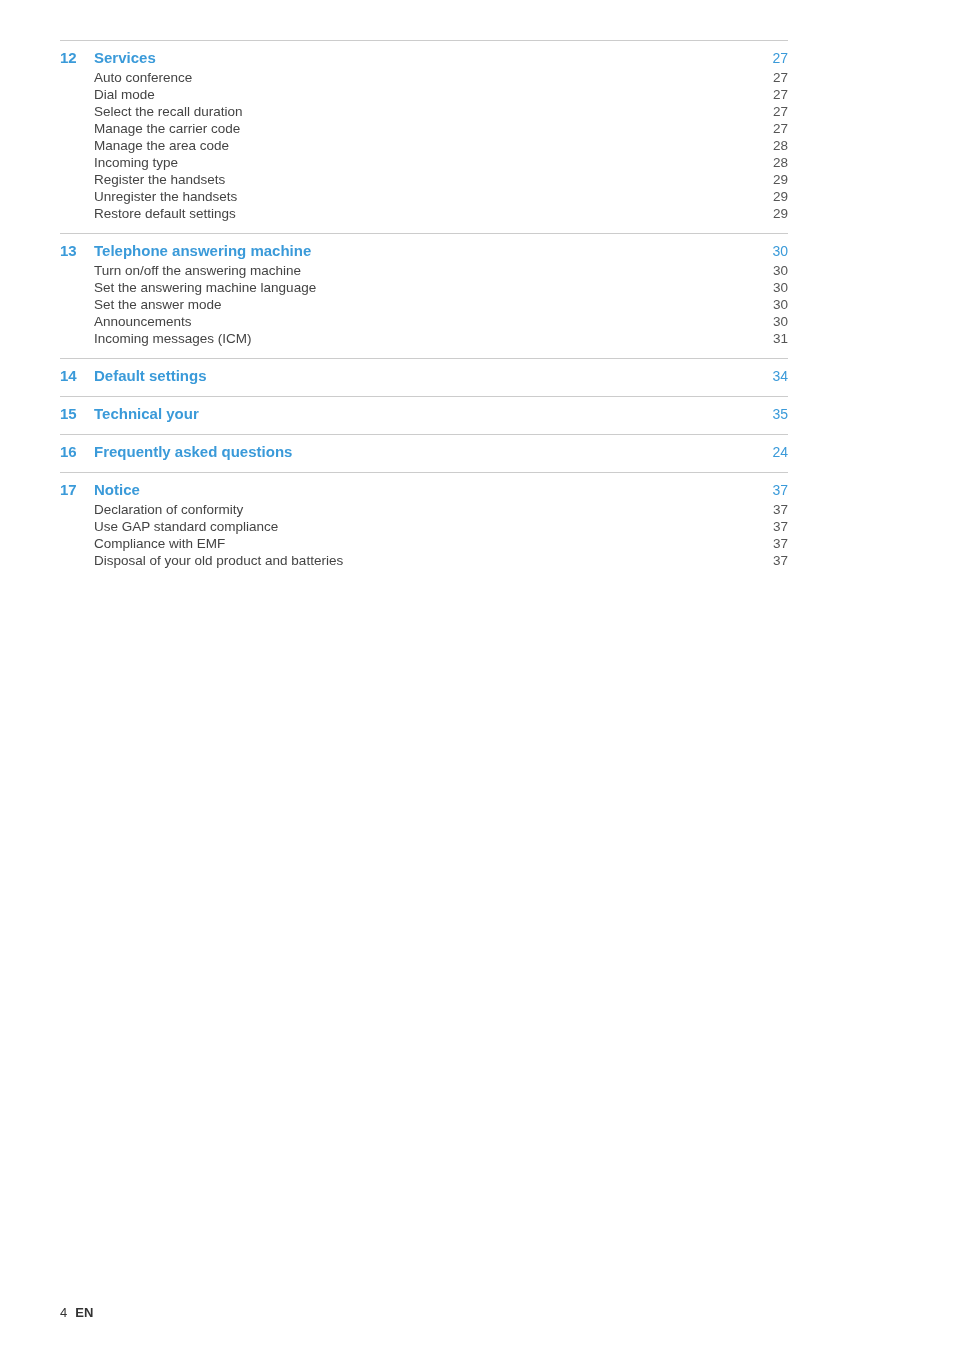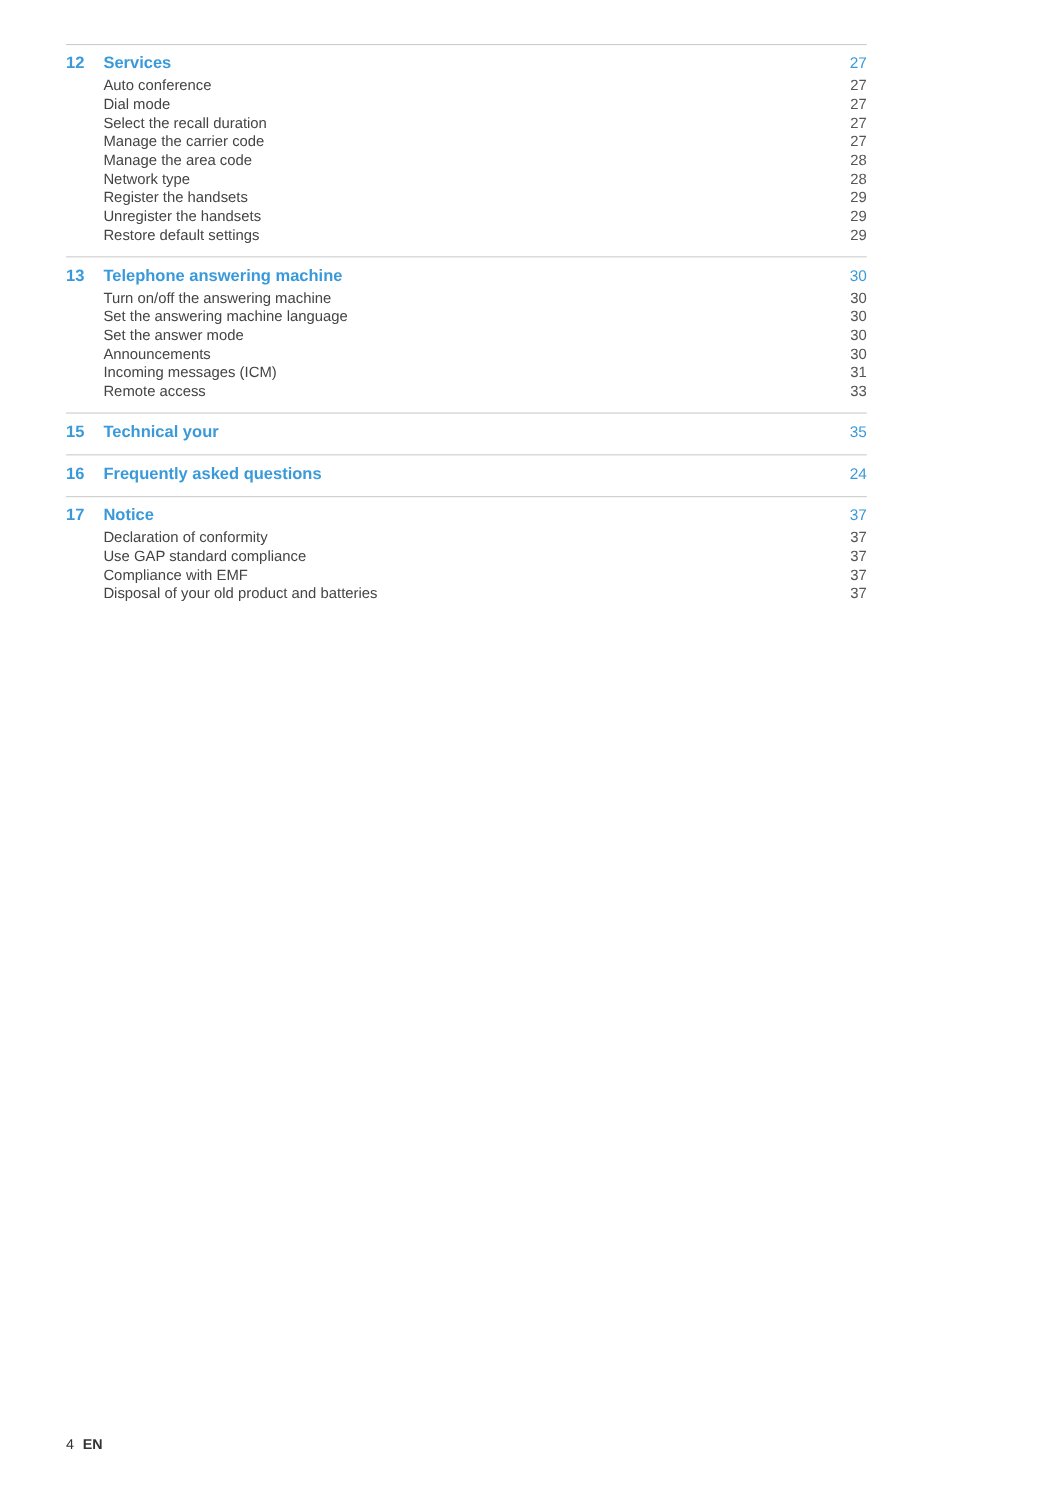--- a/index.html
+++ b/index.html
@@ -133,21 +133,21 @@
           </div>
           <div class="sub-item">
             <span class="sub-item-label">Manage the carrier code</span>
             <span class="sub-item-page">27</span>
           </div>
           <div class="sub-item">
             <span class="sub-item-label">Manage the area code</span>
             <span class="sub-item-page">28</span>
           </div>
           <div class="sub-item">
-            <span class="sub-item-label">Network type</span>
+            <span class="sub-item-label">Incoming type</span>
             <span class="sub-item-page">28</span>
           </div>
           <div class="sub-item">
             <span class="sub-item-label">Register the handsets</span>
             <span class="sub-item-page">29</span>
           </div>
           <div class="sub-item">
             <span class="sub-item-label">Unregister the handsets</span>
             <span class="sub-item-page">29</span>
           </div>
@@ -178,24 +178,28 @@
             <span class="sub-item-page">30</span>
           </div>
           <div class="sub-item">
             <span class="sub-item-label">Announcements</span>
             <span class="sub-item-page">30</span>
           </div>
           <div class="sub-item">
             <span class="sub-item-label">Incoming messages (ICM)</span>
             <span class="sub-item-page">31</span>
           </div>
-          <div class="sub-item">
-            <span class="sub-item-label">Remote access</span>
-            <span class="sub-item-page">33</span>
-          </div>
+        </div>
+      </div>
+      <div class="toc-section">
+        <hr class="section-divider">
+        <div class="section-header">
+          <span class="section-number">14</span>
+          <span class="section-title">Default settings</span>
+          <span class="section-page">34</span>
         </div>
       </div>
       <div class="toc-section">
         <hr class="section-divider">
         <div class="section-header">
           <span class="section-number">15</span>
           <span class="section-title">Technical your</span>
           <span class="section-page">35</span>
         </div>
       </div>

